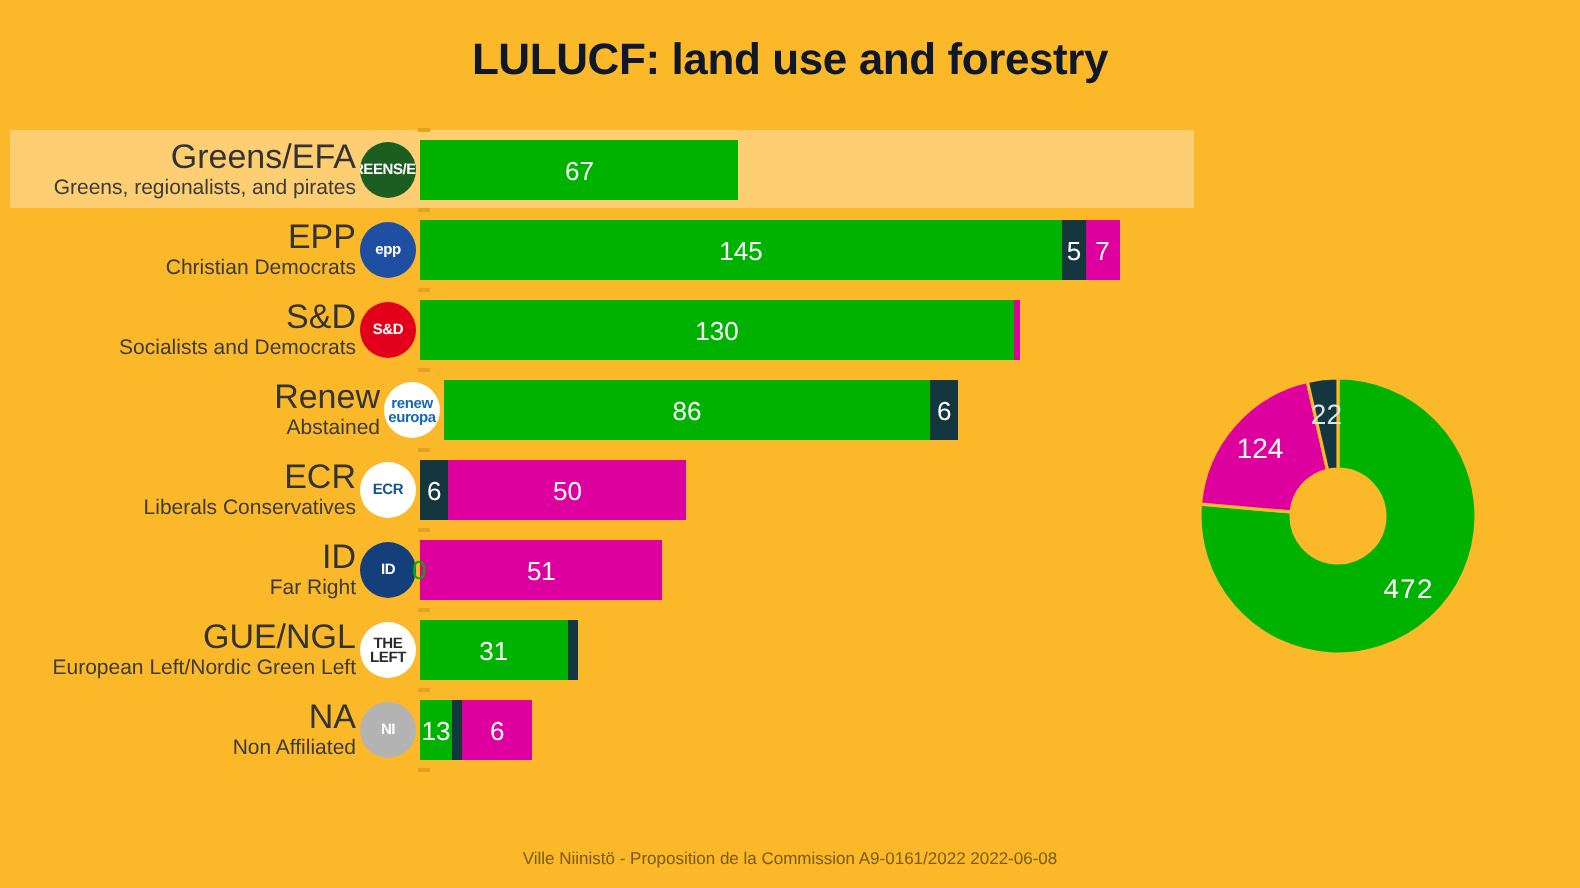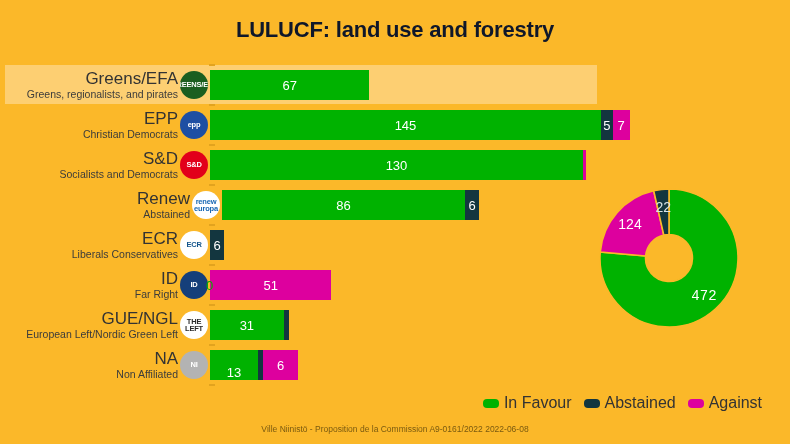--- a/index.html
+++ b/index.html
@@ -120,42 +120,42 @@
       <div class="tick" style="top: 64px;"></div>
       <div class="row" style="top: 105px;">
         <div class="row-labels">
           <div class="grp-name">EPP</div>
           <div class="grp-desc">Christian Democrats</div>
         </div>
         <div class="logo" style="background: rgb(30, 79, 163); color: rgb(255, 255, 255);">
           <div class="logo-inner">epp</div>
         </div>
         <div class="bars">
-          <div class="seg favour" style="width: 391px;">
+          <div class="seg favour" style="width: 321px;">
             <span>145</span>
           </div>
           <div class="seg abstain" style="width: 11.9px;">
             <span>5</span>
           </div>
           <div class="seg against" style="width: 16.66px;">
             <span>7</span>
           </div>
         </div>
       </div>
       <div class="tick" style="top: 104px;"></div>
       <div class="row" style="top: 145px;">
         <div class="row-labels">
           <div class="grp-name">S&amp;D</div>
           <div class="grp-desc">Socialists and Democrats</div>
         </div>
         <div class="logo" style="background: rgb(226, 0, 26); color: rgb(255, 255, 255);">
           <div class="logo-inner">S&amp;D</div>
         </div>
         <div class="bars">
-          <div class="seg favour" style="width: 373px;">
+          <div class="seg favour" style="width: 297px;">
             <span>130</span>
           </div>
           <div class="seg against" style="width: 3px;">
             <span></span>
           </div>
         </div>
       </div>
       <div class="tick" style="top: 144px;"></div>
       <div class="row" style="top: 185px; margin-left: 12px;">
         <div class="row-labels">
@@ -180,20 +180,23 @@
           <div class="grp-name">ECR</div>
           <div class="grp-desc">Liberals Conservatives</div>
         </div>
         <div class="logo" style="background: rgb(255, 255, 255); color: rgb(19, 85, 140);">
           <div class="logo-inner">ECR</div>
         </div>
         <div class="bars">
           <div class="seg abstain" style="width: 14.28px;">
             <span>6</span>
           </div>
+          <div class="seg against" style="width: 119px;">
+            <span>50</span>
+          </div>
         </div>
       </div>
       <div class="tick" style="top: 224px;"></div>
       <div class="row" style="top: 265px;">
         <div class="row-labels">
           <div class="grp-name">ID</div>
           <div class="grp-desc">Far Right</div>
         </div>
         <div class="logo" style="background: rgb(21, 63, 122); color: rgb(255, 255, 255);">
           <div class="logo-inner">ID</div>
@@ -228,21 +231,21 @@
       <div class="tick" style="top: 304px;"></div>
       <div class="row" style="top: 345px;">
         <div class="row-labels">
           <div class="grp-name">NA</div>
           <div class="grp-desc">Non Affiliated</div>
         </div>
         <div class="logo" style="background: rgb(179, 179, 179); color: rgb(255, 255, 255);">
           <div class="logo-inner">NI</div>
         </div>
         <div class="bars">
-          <div class="seg favour" style="width: 48px; align-items: flex-end;">
+          <div class="seg favour" style="width: 16px;">
             <span>13</span>
           </div>
           <div class="seg abstain" style="width: 4.76px;">
             <span></span>
           </div>
           <div class="seg against" style="width: 35.7px;">
             <span>6</span>
           </div>
         </div>
       </div>
@@ -256,30 +259,16 @@
         <path d="M 4.257495373369565 67.04449350116269 A 69 69 0 0 1 57.69491189438027 5.718841581916735 L 67.7962700440893 50.124406137851686 A 23.46 23.46 0 0 0 49.62754842694565 70.97512779039532 Z" fill="#DD009E" stroke="#FBB829" stroke-width="1.6"></path>
         <path d="M 57.69491189438027 5.718841581916735 A 69 69 0 0 1 73.00000000000004 4 L 73.00000000000001 49.54 A 23.46 23.46 0 0 0 67.7962700440893 50.124406137851686 Z" fill="#13363F" stroke="#FBB829" stroke-width="1.6"></path>
       </svg>
     <div id="donut-labels">
         <div class="donut-label" style="left: 107.941px; top: 111.099px; font-family: Liberation Mono, monospace;">472</div>
         <div class="donut-label" style="left: 34.0257px; top: 39.0389px;">124</div>
         <div class="donut-label dark" style="left: 67.2307px; top: 21.6281px;">22</div>
       </div>
   </div>
 
-  <div class="legend" id="legend">
-      <div class="legend-item">
-        <span class="legend-swatch" style="background: rgb(0, 178, 0);"></span>
-        <span class="legend-text">In Favour</span>
-      </div>
-      <div class="legend-item">
-        <span class="legend-swatch" style="background: rgb(19, 54, 63);"></span>
-        <span class="legend-text">Abstained</span>
-      </div>
-      <div class="legend-item">
-        <span class="legend-swatch" style="background: rgb(221, 0, 158);"></span>
-        <span class="legend-text">Against</span>
-      </div>
-    </div>
 
   <div class="footer">Ville Niinistö - Proposition de la Commission A9-0161/2022 2022-06-08</div>
 
 </div>
 
 </body></html>

